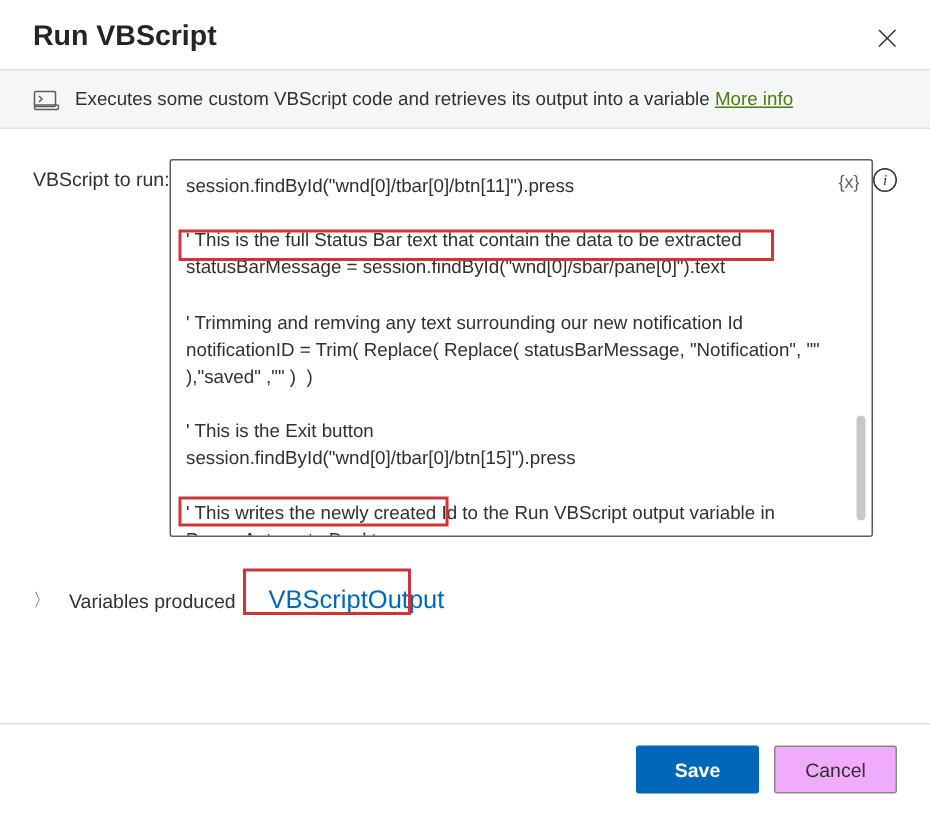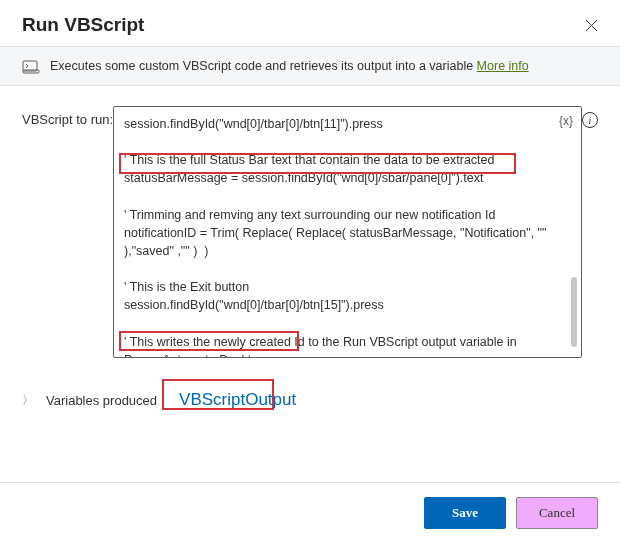--- a/index.html
+++ b/index.html
@@ -171,21 +171,20 @@
   }
   .btn {
     min-width: 82px;
     height: 32px;
     border-radius: 2px;
     font-size: 13px;
     cursor: pointer;
     display: flex;
     align-items: center;
     justify-content: center;
-    font-family: Liberation Serif, serif;
   }
   .btn-primary {
     background: #0067b8;
     color: #fff;
     border: 1px solid #0067b8;
     font-weight: 600;
   }
   .btn-secondary {
     background: #f0abfc;
     color: #323130;

